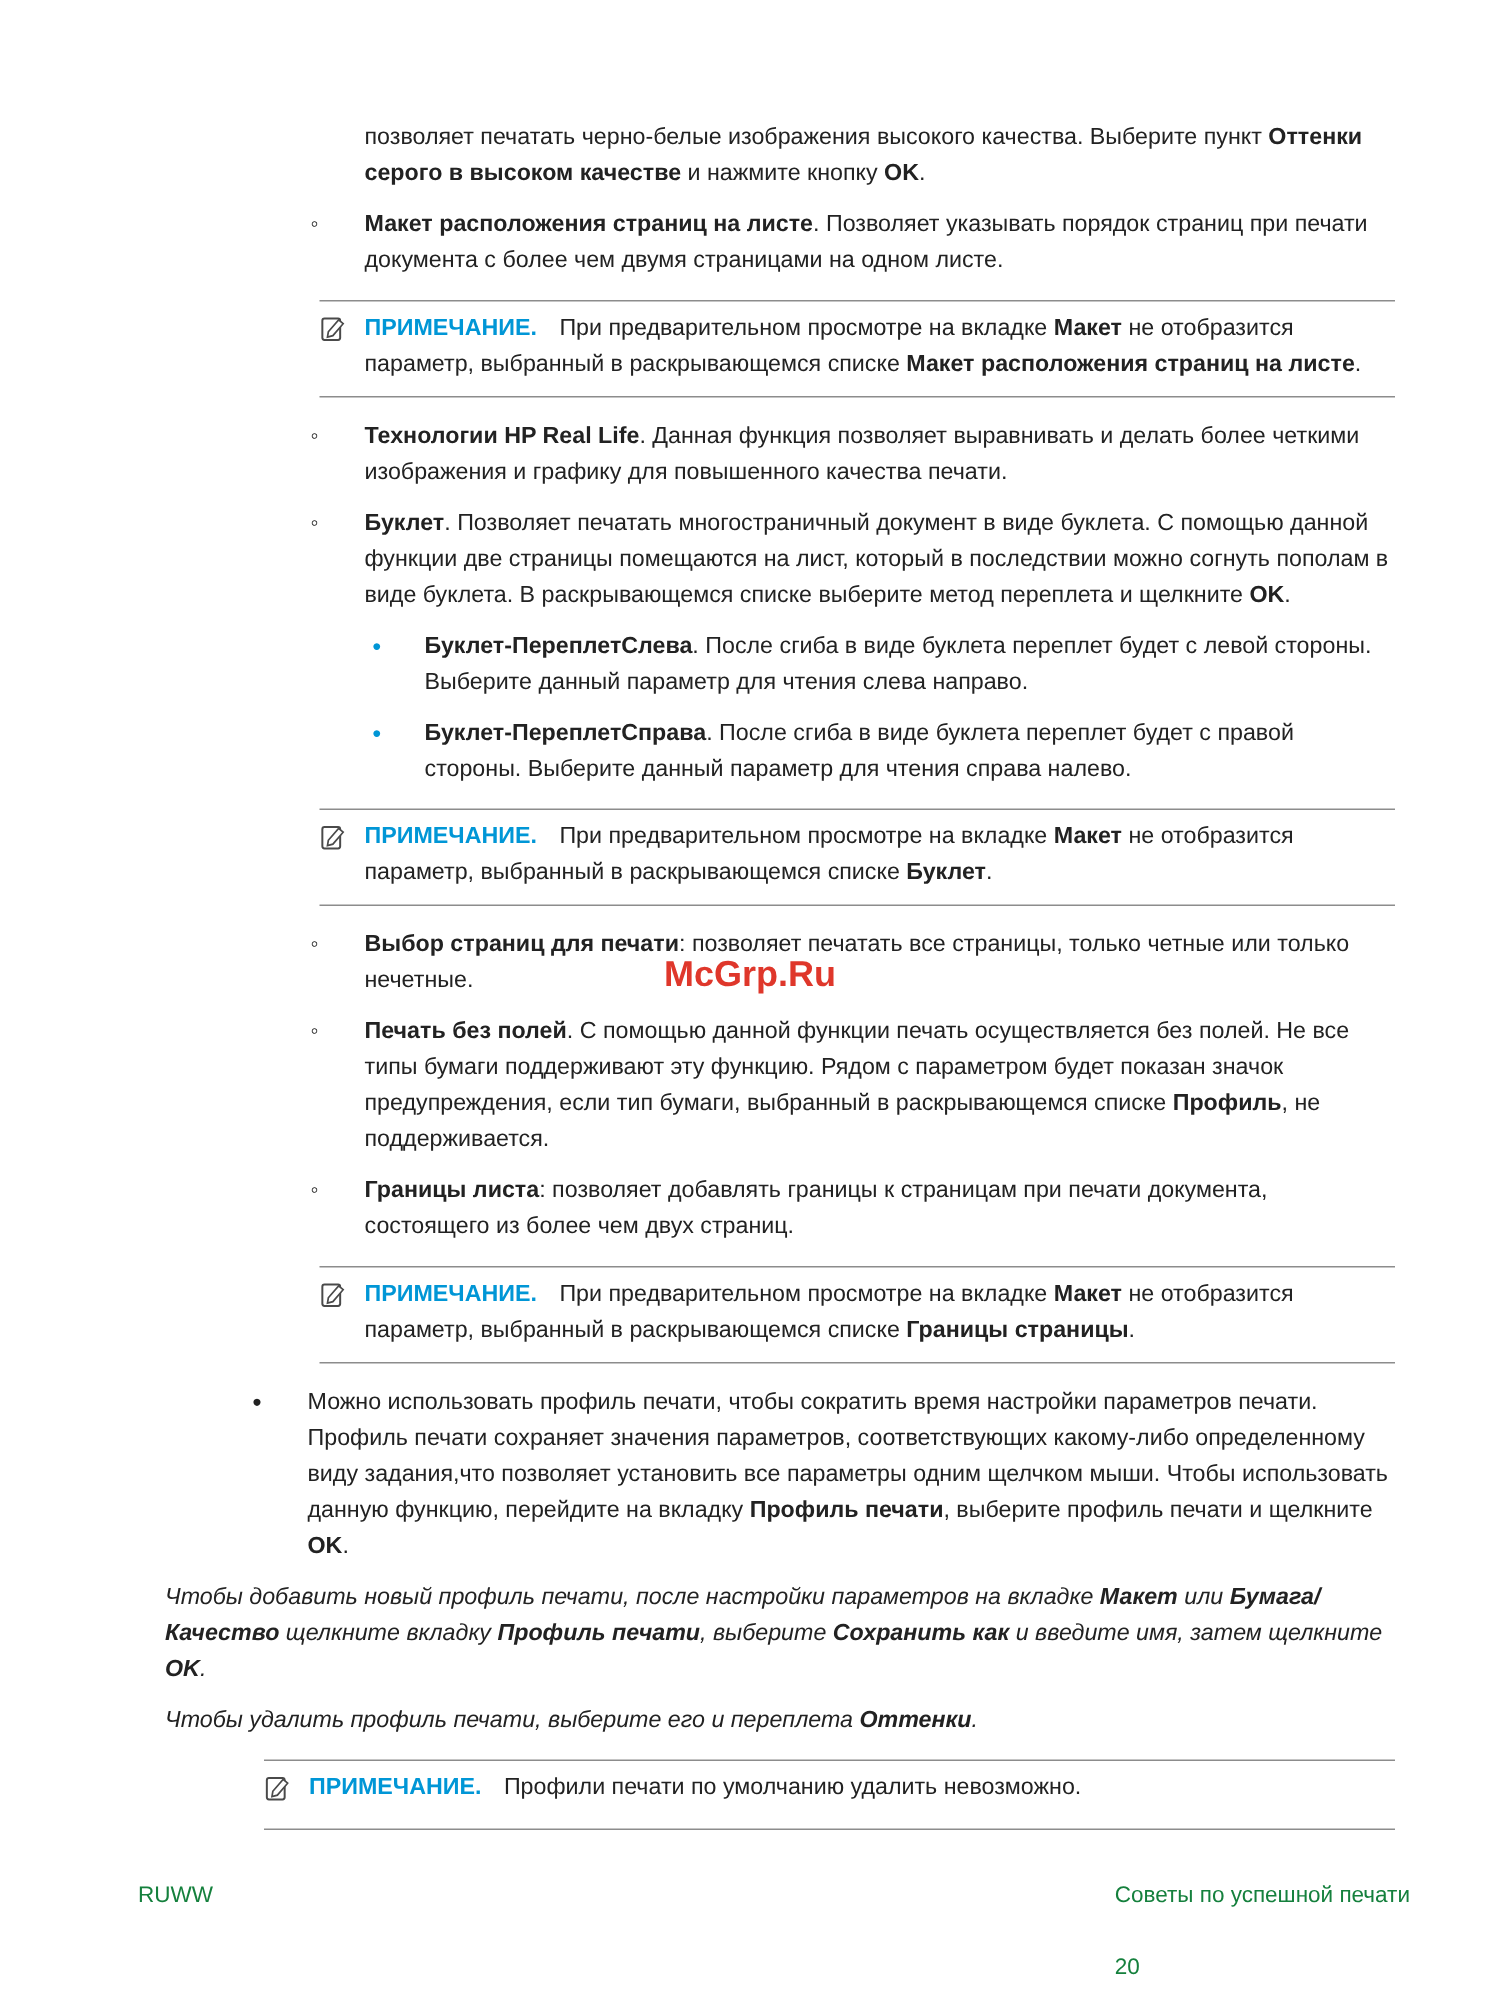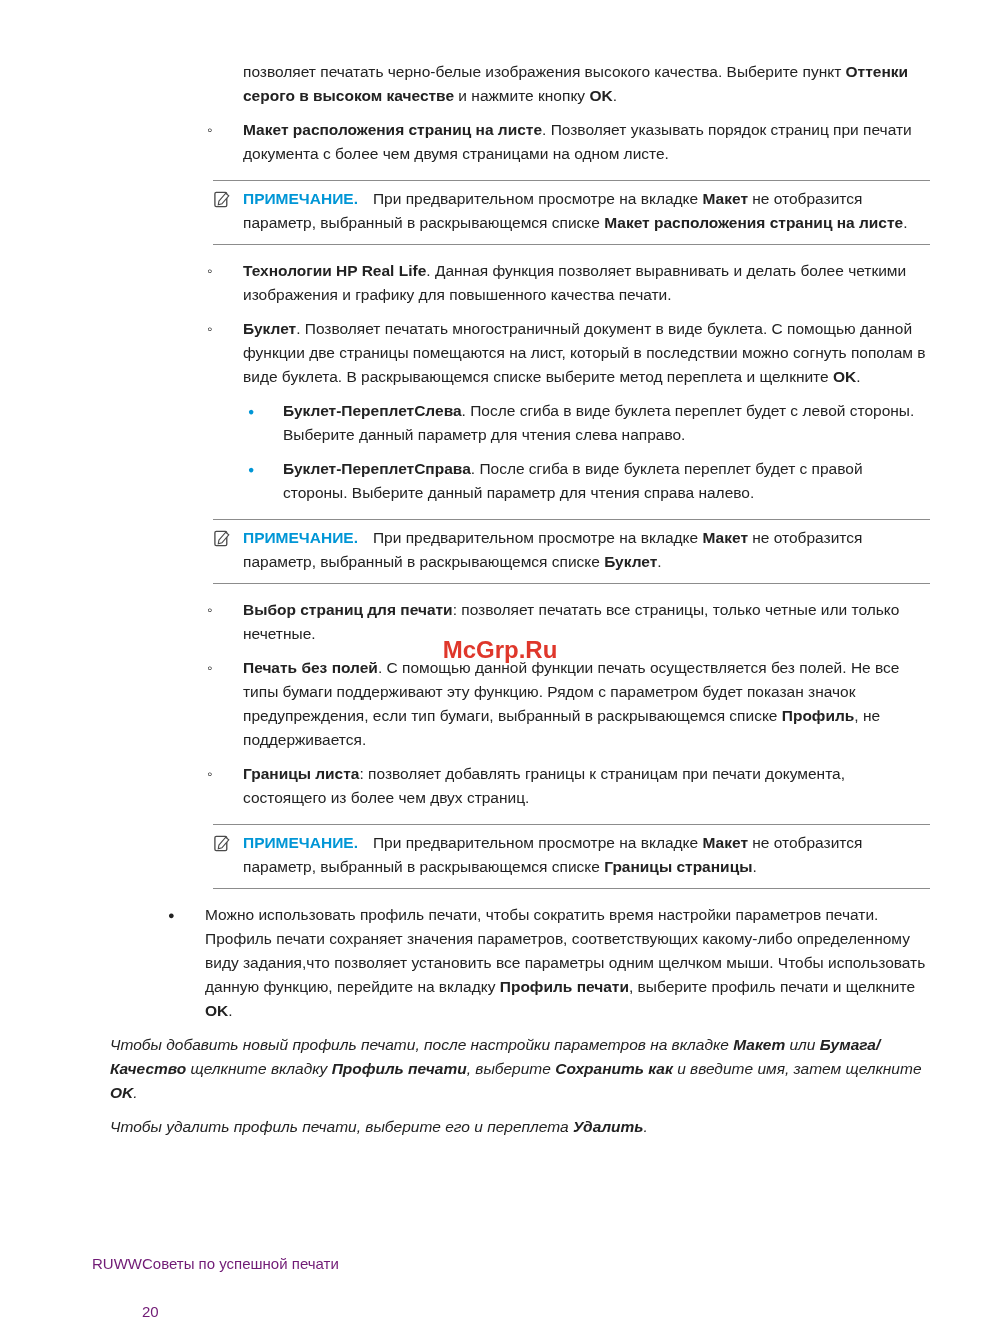--- a/index.html
+++ b/index.html
@@ -6,21 +6,21 @@
   html, body { background: #ffffff; }
   body {
     width: 1000px; height: 1331px;
     position: relative;
     font-family: "Liberation Sans", "DejaVu Sans", sans-serif;
     font-size: 15.5px;
     line-height: 24px;
     color: #222222;
   }
   .page { position: absolute; inset: 0; overflow: hidden; }
-  .content { padding-top: 60px; }
+  .content { padding-top: 80px; }
 
   .para { margin: 0; }
   .b { font-weight: bold; }
 
   .block { margin-right: 70px; margin-bottom: 10px; }
 
   
   .ind-l2t { margin-left: 243px; }
   .ind-l1t { margin-left: 110px; font-style: italic; }
 
@@ -64,22 +64,23 @@
     white-space: nowrap;
   }
 
   
   .footer {
     position: absolute;
     top: 1252px;
     left: 92px;
     right: 60px;
     display: flex;
+    justify-content: space-between;
     font-size: 15px;
-    color: #701a75;
+    color: #15803d;
   }
   .footer-right { display: flex; gap: 24px; flex-direction: column; }
 </style>
 </head>
 <body>
 
 <div class="page">
   <div class="content">
 
     <p class="para ind-l2t block"><span>позволяет печатать черно-белые изображения высокого качества. Выберите пункт </span><span class="b">Оттенки серого в высоком качестве</span><span> и нажмите кнопку </span><span class="b">OK</span><span>.</span></p>
@@ -154,22 +155,31 @@
       <p class="para"><span class="note-label">ПРИМЕЧАНИЕ.</span><span class="note-body"><span>При предварительном просмотре на вкладке </span><span class="b">Макет</span><span> не отобразится параметр, выбранный в раскрывающемся списке </span><span class="b">Границы страницы</span><span>.</span></span></p>
     </div>
 
     <div class="li l1 block">
       <span class="marker">●</span>
       <p class="para"><span>Можно использовать профиль печати, чтобы сократить время настройки параметров печати. Профиль печати сохраняет значения параметров, соответствующих какому-либо определенному виду задания,что позволяет установить все параметры одним щелчком мыши. Чтобы использовать данную функцию, перейдите на вкладку </span><span class="b">Профиль печати</span><span>, выберите профиль печати и щелкните </span><span class="b">OK</span><span>.</span></p>
     </div>
 
     <p class="para ind-l1t block"><span>Чтобы добавить новый профиль печати, после настройки параметров на вкладке </span><span class="b">Макет</span><span> или </span><span class="b">Бумага/Качество</span><span> щелкните вкладку </span><span class="b">Профиль печати</span><span>, выберите </span><span class="b">Сохранить как</span><span> и введите имя, затем щелкните </span><span class="b">OK</span><span>.</span></p>
 
-    <p class="para ind-l1t block"><span>Чтобы удалить профиль печати, выберите его и переплета </span><span class="b">Удалить</span><span>.</span></p>
+    <p class="para ind-l1t block"><span>Чтобы удалить профиль печати, выберите его и переплета </span><span class="b">Оттенки</span><span>.</span></p>
 
+    <div class="note l1 block">
+      <span class="note-icon">
+        <svg width="19" height="19" viewBox="0 0 20 20" aria-hidden="true">
+          <rect x="2" y="2.5" width="12.5" height="15" rx="1.5" fill="none" stroke="#4a4a4a" stroke-width="1.4"></rect>
+          <path d="M6.2 11.8 L13.4 3.4 L16.6 6.1 L9.4 14.5 L5.6 15.5 Z" fill="#ffffff" stroke="#4a4a4a" stroke-width="1.2"></path>
+        </svg>
+      </span>
+      <p class="para"><span class="note-label">ПРИМЕЧАНИЕ.</span><span class="note-body"><span>Профили печати по умолчанию удалить невозможно.</span></span></p>
+    </div>
 
   </div>
 
   <div class="watermark">McGrp.Ru</div>
 
   <div class="footer">
     <span>RUWW</span>
     <span class="footer-right">
       <span>Советы по успешной печати</span>
       <span>20</span>

